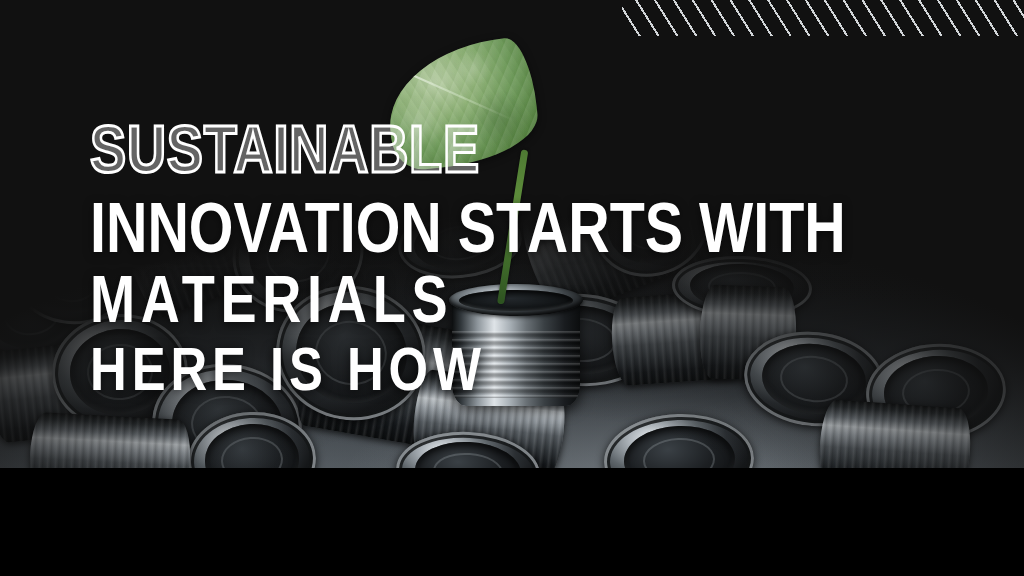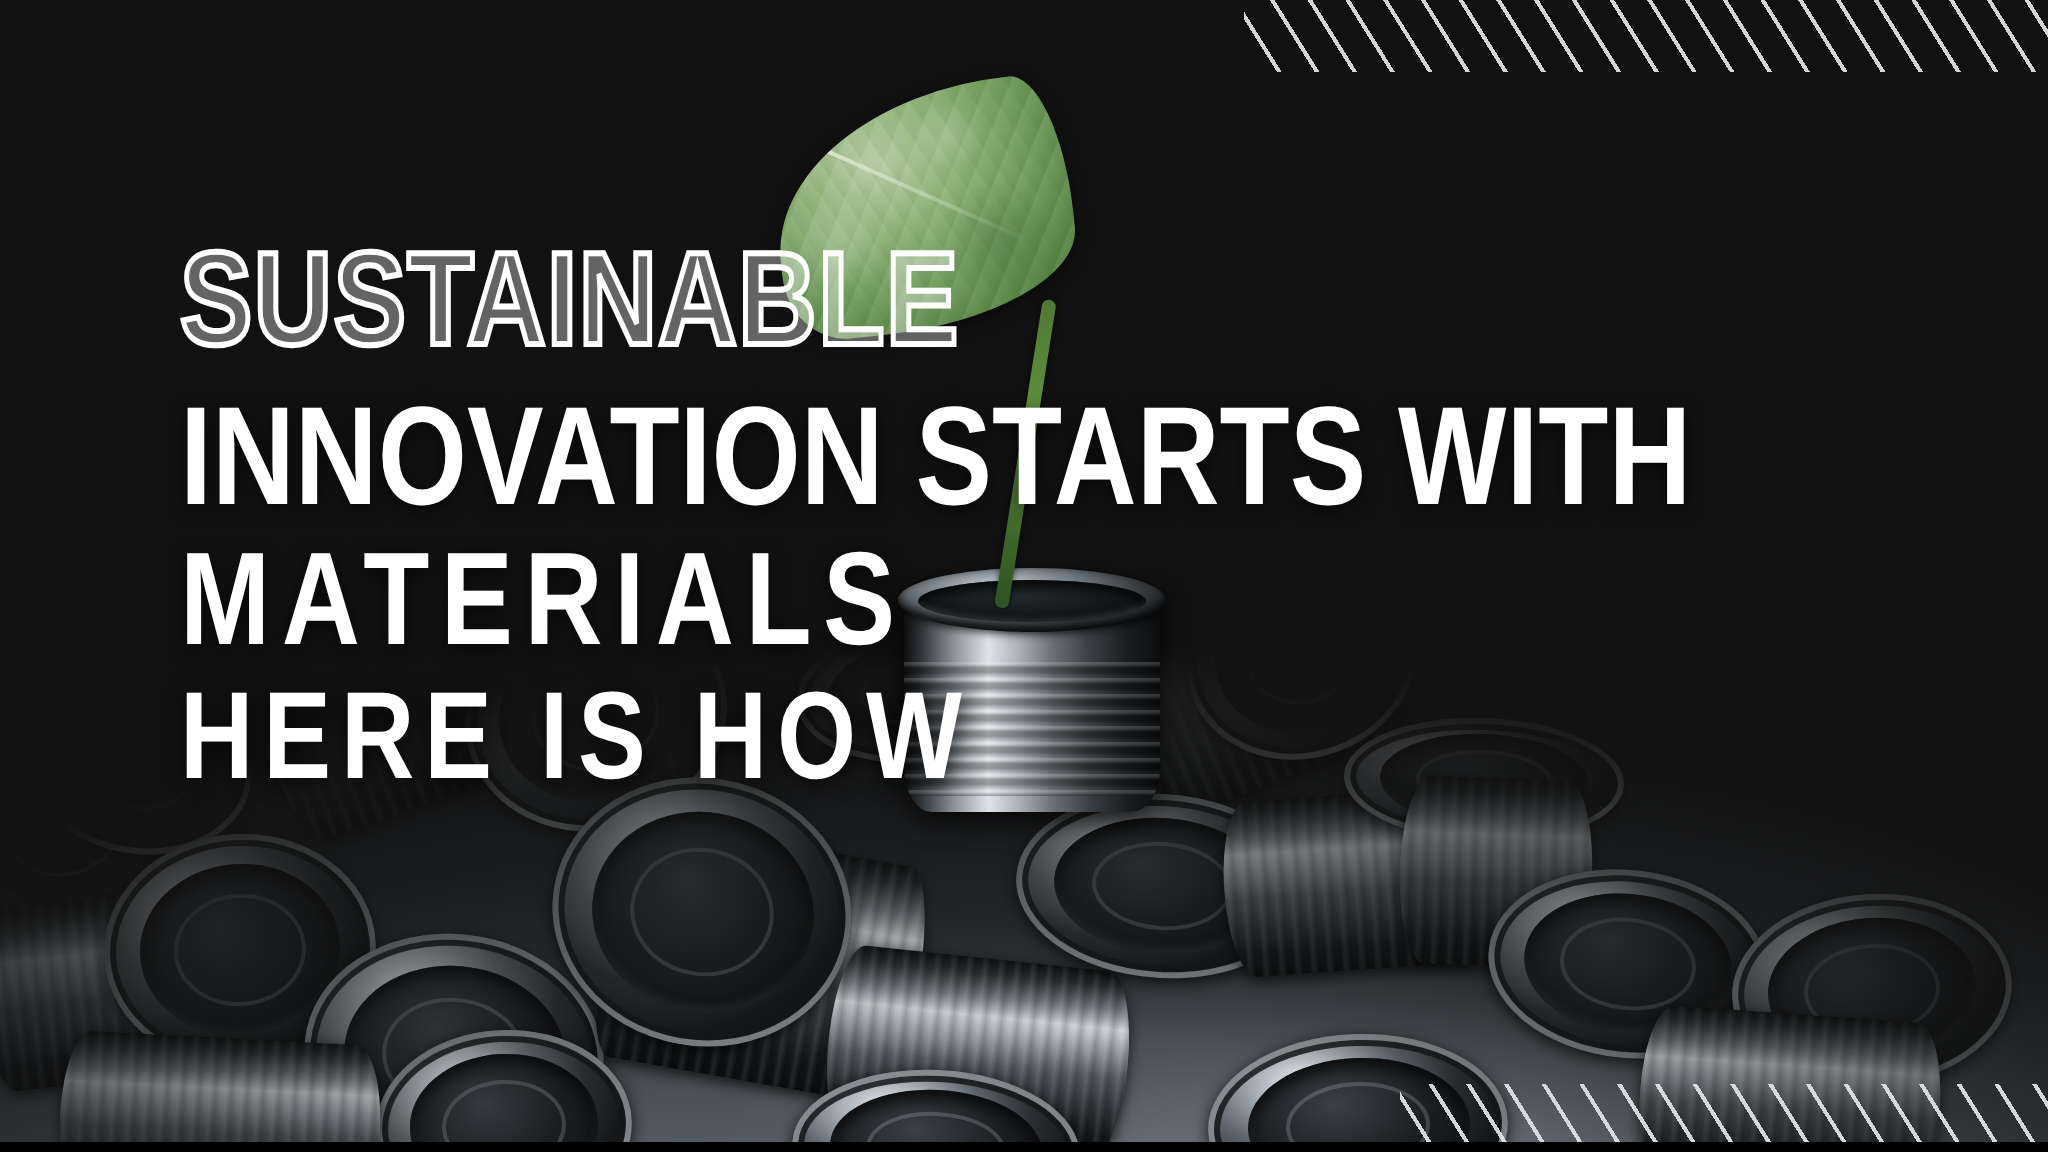--- a/index.html
+++ b/index.html
@@ -3,21 +3,21 @@
 <meta charset="utf-8">
 <style>
   html, body {
     margin: 0;
     padding: 0;
     background: #000;
   }
   #poster {
     position: relative;
     width: 1024px;
-    height: 571px;
+    height: 468px;
     overflow: hidden;
     background: #111111;
     font-family: "Liberation Sans", sans-serif;
   }
 
   
   .pile {
     position: absolute;
     left: 0;
     bottom: 0;

